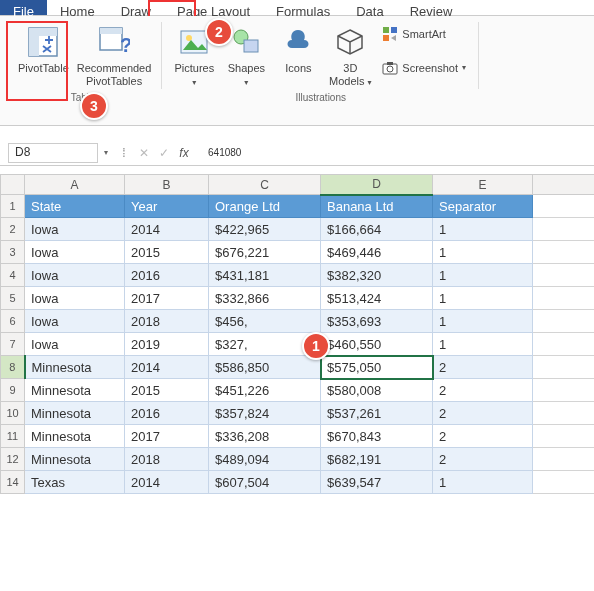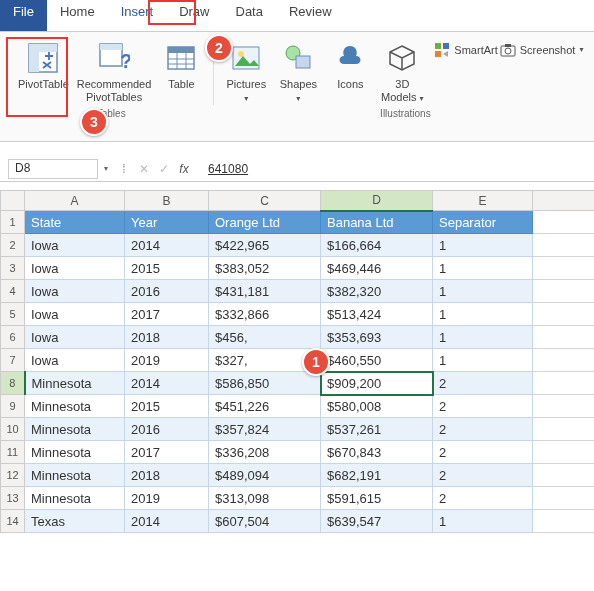--- a/index.html
+++ b/index.html
@@ -1,48 +1,48 @@
 <!DOCTYPE html>
 <html><head>
 <meta charset="utf-8">
 <style>
 * { box-sizing: border-box; margin: 0; padding: 0; }
 body { font-family: "Segoe UI", Arial, sans-serif; font-size: 13px; background: #fff; color: #333; width: 594px; }
 
 
-.tabs { display: flex; border-bottom: 1px solid #ccc; height: 32px; position: relative; }
+.tabs { display: flex; border-bottom: 1px solid #ccc; height: 16px; position: relative; }
 .tab { padding: 4px 13px; font-size: 13px; color: #444; cursor: default; }
 .tab.file { background: #2b579a; color: #fff; }
 .tab.active { color: #2b579a; }
 .tab-highlight { position: absolute; border: 2px solid #e33; pointer-events: none; }
 
 
 .ribbon { display: flex; padding: 6px 8px 4px 8px; border-bottom: 1px solid #ccc; background: #fafafa; min-height: 110px; }
 .ribbon-group { display: flex; align-items: flex-start; border-right: 1px solid #ddd; padding: 0 6px; }
 .ribbon-group:last-child { border-right: none; }
 .ribbon-btn { display: flex; flex-direction: column; align-items: center; padding: 2px 4px; min-width: 52px; }
 .ribbon-btn .icon { width: 36px; height: 36px; display: flex; align-items: center; justify-content: center; margin-bottom: 2px; }
 .ribbon-btn .lbl { font-size: 11px; text-align: center; line-height: 1.15; color: #444; }
 .ribbon-group-wrap { display: flex; flex-direction: column; align-items: center; }
 .group-caption { font-size: 10px; color: #666; margin-top: 3px; text-align: center; width: 100%; }
-.stacked { display: flex; flex-direction: row; gap: 2px; padding: 4px 6px; }
+.stacked { display: flex; flex-direction: column; gap: 18px; padding: 4px 6px; }
 .stacked-item { display: flex; align-items: center; font-size: 11px; color: #444; gap: 4px; }
 .dropdown-arrow { font-size: 8px; color: #555; margin-top: -2px; }
 .highlight-box { position: absolute; border: 2px solid #e33; pointer-events: none; }
 
 
 .badge { position: absolute; width: 28px; height: 28px; border-radius: 50%; background: #e74c3c; color: #fff; display: flex; align-items: center; justify-content: center; font-weight: bold; font-size: 14px; border: 2px solid #fff; box-shadow: 0 1px 3px rgba(0,0,0,.3); z-index: 5; }
 
 
 .formula-bar { display: flex; align-items: center; border-bottom: 1px solid #ccc; height: 26px; background: #fff; padding-left: 8px; }
 .namebox { width: 90px; border: 1px solid #ccc; height: 20px; padding: 1px 6px; font-size: 12px; background: #fff; }
 .name-arrow { font-size: 8px; color: #666; padding: 0 6px; }
 .fb-ico { width: 20px; text-align: center; color: #888; font-size: 12px; }
 .fx { font-style: italic; color: #555; font-size: 12px; }
-.formula-input { flex: 1; border: none; padding: 2px 14px; font-size: 12px; background: #fff; text-decoration: underline; }
+.formula-input { flex: 1; border: none; padding: 2px 14px; font-size: 10px; background: #fff; }
 
 
 .grid-wrap { position: relative; }
 .grid { border-collapse: collapse; table-layout: fixed; width: 594px; }
 .corner { width: 24px; height: 20px; background: #f3f2f1; border: 1px solid #ccc; }
 .colhdr { background: #f3f2f1; border: 1px solid #ccc; text-align: center; font-size: 12px; color: #555; height: 20px; }
 .colhdr.sel { background: #d4e7c5; border-bottom: 2px solid #217346; }
 .rowhdr { width: 24px; background: #f3f2f1; border: 1px solid #ccc; text-align: center; font-size: 11px; color: #555; }
 .rowhdr.sel { background: #d4e7c5; border-right: 2px solid #217346; }
 .cell { border: 1px solid #c6d5e8; padding: 2px 6px; font-size: 13px; height: 23px; }
@@ -58,22 +58,23 @@
 .col-d { width: 112px; }
 .col-e { width: 100px; }
 .col-f { width: 62px; }
 </style>
 </head>
 <body>
 
 <div class="tabs" style="position:relative;">
   <div class="tab file">File</div>
   <div class="tab">Home</div>
-  <div class="tab active">Insert</div>
   <div class="tab">Draw</div>
+  <div class="tab">Page Layout</div>
+  <div class="tab">Formulas</div>
   <div class="tab">Data</div>
   <div class="tab">Review</div>
   <div class="tab-highlight" style="left:148px; top:0; width:48px; height:25px;"></div>
 </div>
 
 <div style="position:relative;">
 <div class="ribbon">
 
   <div class="ribbon-group-wrap">
     <div class="ribbon-group">
@@ -91,33 +92,20 @@
       <div class="ribbon-btn">
         <span class="icon">
           <svg width="32" height="32" viewBox="0 0 32 32">
                 <rect x="2" y="2" width="22" height="22" fill="#fff" stroke="#6b8fb3" stroke-width="1.5"></rect>
                 <rect x="2" y="2" width="22" height="6" fill="#d6e3f0"></rect>
                 <text x="22" y="26" font-size="20" font-weight="bold" fill="#4472c4">?</text>
               </svg>
         </span>
         <span class="lbl" style="white-space:pre-line;">Recommended
 PivotTables</span>
-      </div>
-      <div class="ribbon-btn">
-        <span class="icon">
-          <svg width="32" height="32" viewBox="0 0 32 32">
-                <rect x="3" y="5" width="26" height="22" fill="#fff" stroke="#6b8fb3" stroke-width="1.5"></rect>
-                <rect x="3" y="5" width="26" height="6" fill="#6b8fb3"></rect>
-                <line x1="3" y1="17" x2="29" y2="17" stroke="#6b8fb3"></line>
-                <line x1="3" y1="22" x2="29" y2="22" stroke="#6b8fb3"></line>
-                <line x1="12" y1="11" x2="12" y2="27" stroke="#6b8fb3"></line>
-                <line x1="21" y1="11" x2="21" y2="27" stroke="#6b8fb3"></line>
-              </svg>
-        </span>
-        <span class="lbl">Table</span>
       </div>
     </div>
     <div class="group-caption">Tables</div>
   </div>
 
   <div class="ribbon-group-wrap">
     <div class="ribbon-group">
       <div class="ribbon-btn">
         <span class="icon">
           <svg width="32" height="32" viewBox="0 0 32 32">
@@ -243,21 +231,21 @@
           <td class="cell num">2014</td>
           <td class="cell num">$422,965</td>
           <td class="cell num">$166,664</td>
           <td class="cell num">1</td>
           <td class="cell" style="background:#fff;border-color:#d4d4d4;"></td>
         </tr>
         <tr>
           <td class="rowhdr">3</td>
           <td class="cell txt">Iowa</td>
           <td class="cell num">2015</td>
-          <td class="cell num">$383,052</td>
+          <td class="cell num">$676,221</td>
           <td class="cell num">$469,446</td>
           <td class="cell num">1</td>
           <td class="cell" style="background:#fff;border-color:#d4d4d4;"></td>
         </tr>
         <tr class="band">
           <td class="rowhdr">4</td>
           <td class="cell txt">Iowa</td>
           <td class="cell num">2016</td>
           <td class="cell num">$431,181</td>
           <td class="cell num">$382,320</td>
@@ -289,21 +277,21 @@
           <td class="cell num">$327,</td>
           <td class="cell num">$460,550</td>
           <td class="cell num">1</td>
           <td class="cell" style="background:#fff;border-color:#d4d4d4;"></td>
         </tr>
         <tr class="band">
           <td class="rowhdr sel">8</td>
           <td class="cell txt">Minnesota</td>
           <td class="cell num">2014</td>
           <td class="cell num">$586,850</td>
-          <td class="cell num active">$909,200</td>
+          <td class="cell num active">$575,050</td>
           <td class="cell num">2</td>
           <td class="cell" style="background:#fff;border-color:#d4d4d4;"></td>
         </tr>
         <tr>
           <td class="rowhdr">9</td>
           <td class="cell txt">Minnesota</td>
           <td class="cell num">2015</td>
           <td class="cell num">$451,226</td>
           <td class="cell num">$580,008</td>
           <td class="cell num">2</td>
@@ -326,29 +314,20 @@
           <td class="cell num">$670,843</td>
           <td class="cell num">2</td>
           <td class="cell" style="background:#fff;border-color:#d4d4d4;"></td>
         </tr>
         <tr class="band">
           <td class="rowhdr">12</td>
           <td class="cell txt">Minnesota</td>
           <td class="cell num">2018</td>
           <td class="cell num">$489,094</td>
           <td class="cell num">$682,191</td>
-          <td class="cell num">2</td>
-          <td class="cell" style="background:#fff;border-color:#d4d4d4;"></td>
-        </tr>
-        <tr>
-          <td class="rowhdr">13</td>
-          <td class="cell txt">Minnesota</td>
-          <td class="cell num">2019</td>
-          <td class="cell num">$313,098</td>
-          <td class="cell num">$591,615</td>
           <td class="cell num">2</td>
           <td class="cell" style="background:#fff;border-color:#d4d4d4;"></td>
         </tr>
         <tr class="band">
           <td class="rowhdr">14</td>
           <td class="cell txt">Texas</td>
           <td class="cell num">2014</td>
           <td class="cell num">$607,504</td>
           <td class="cell num">$639,547</td>
           <td class="cell num">1</td>

